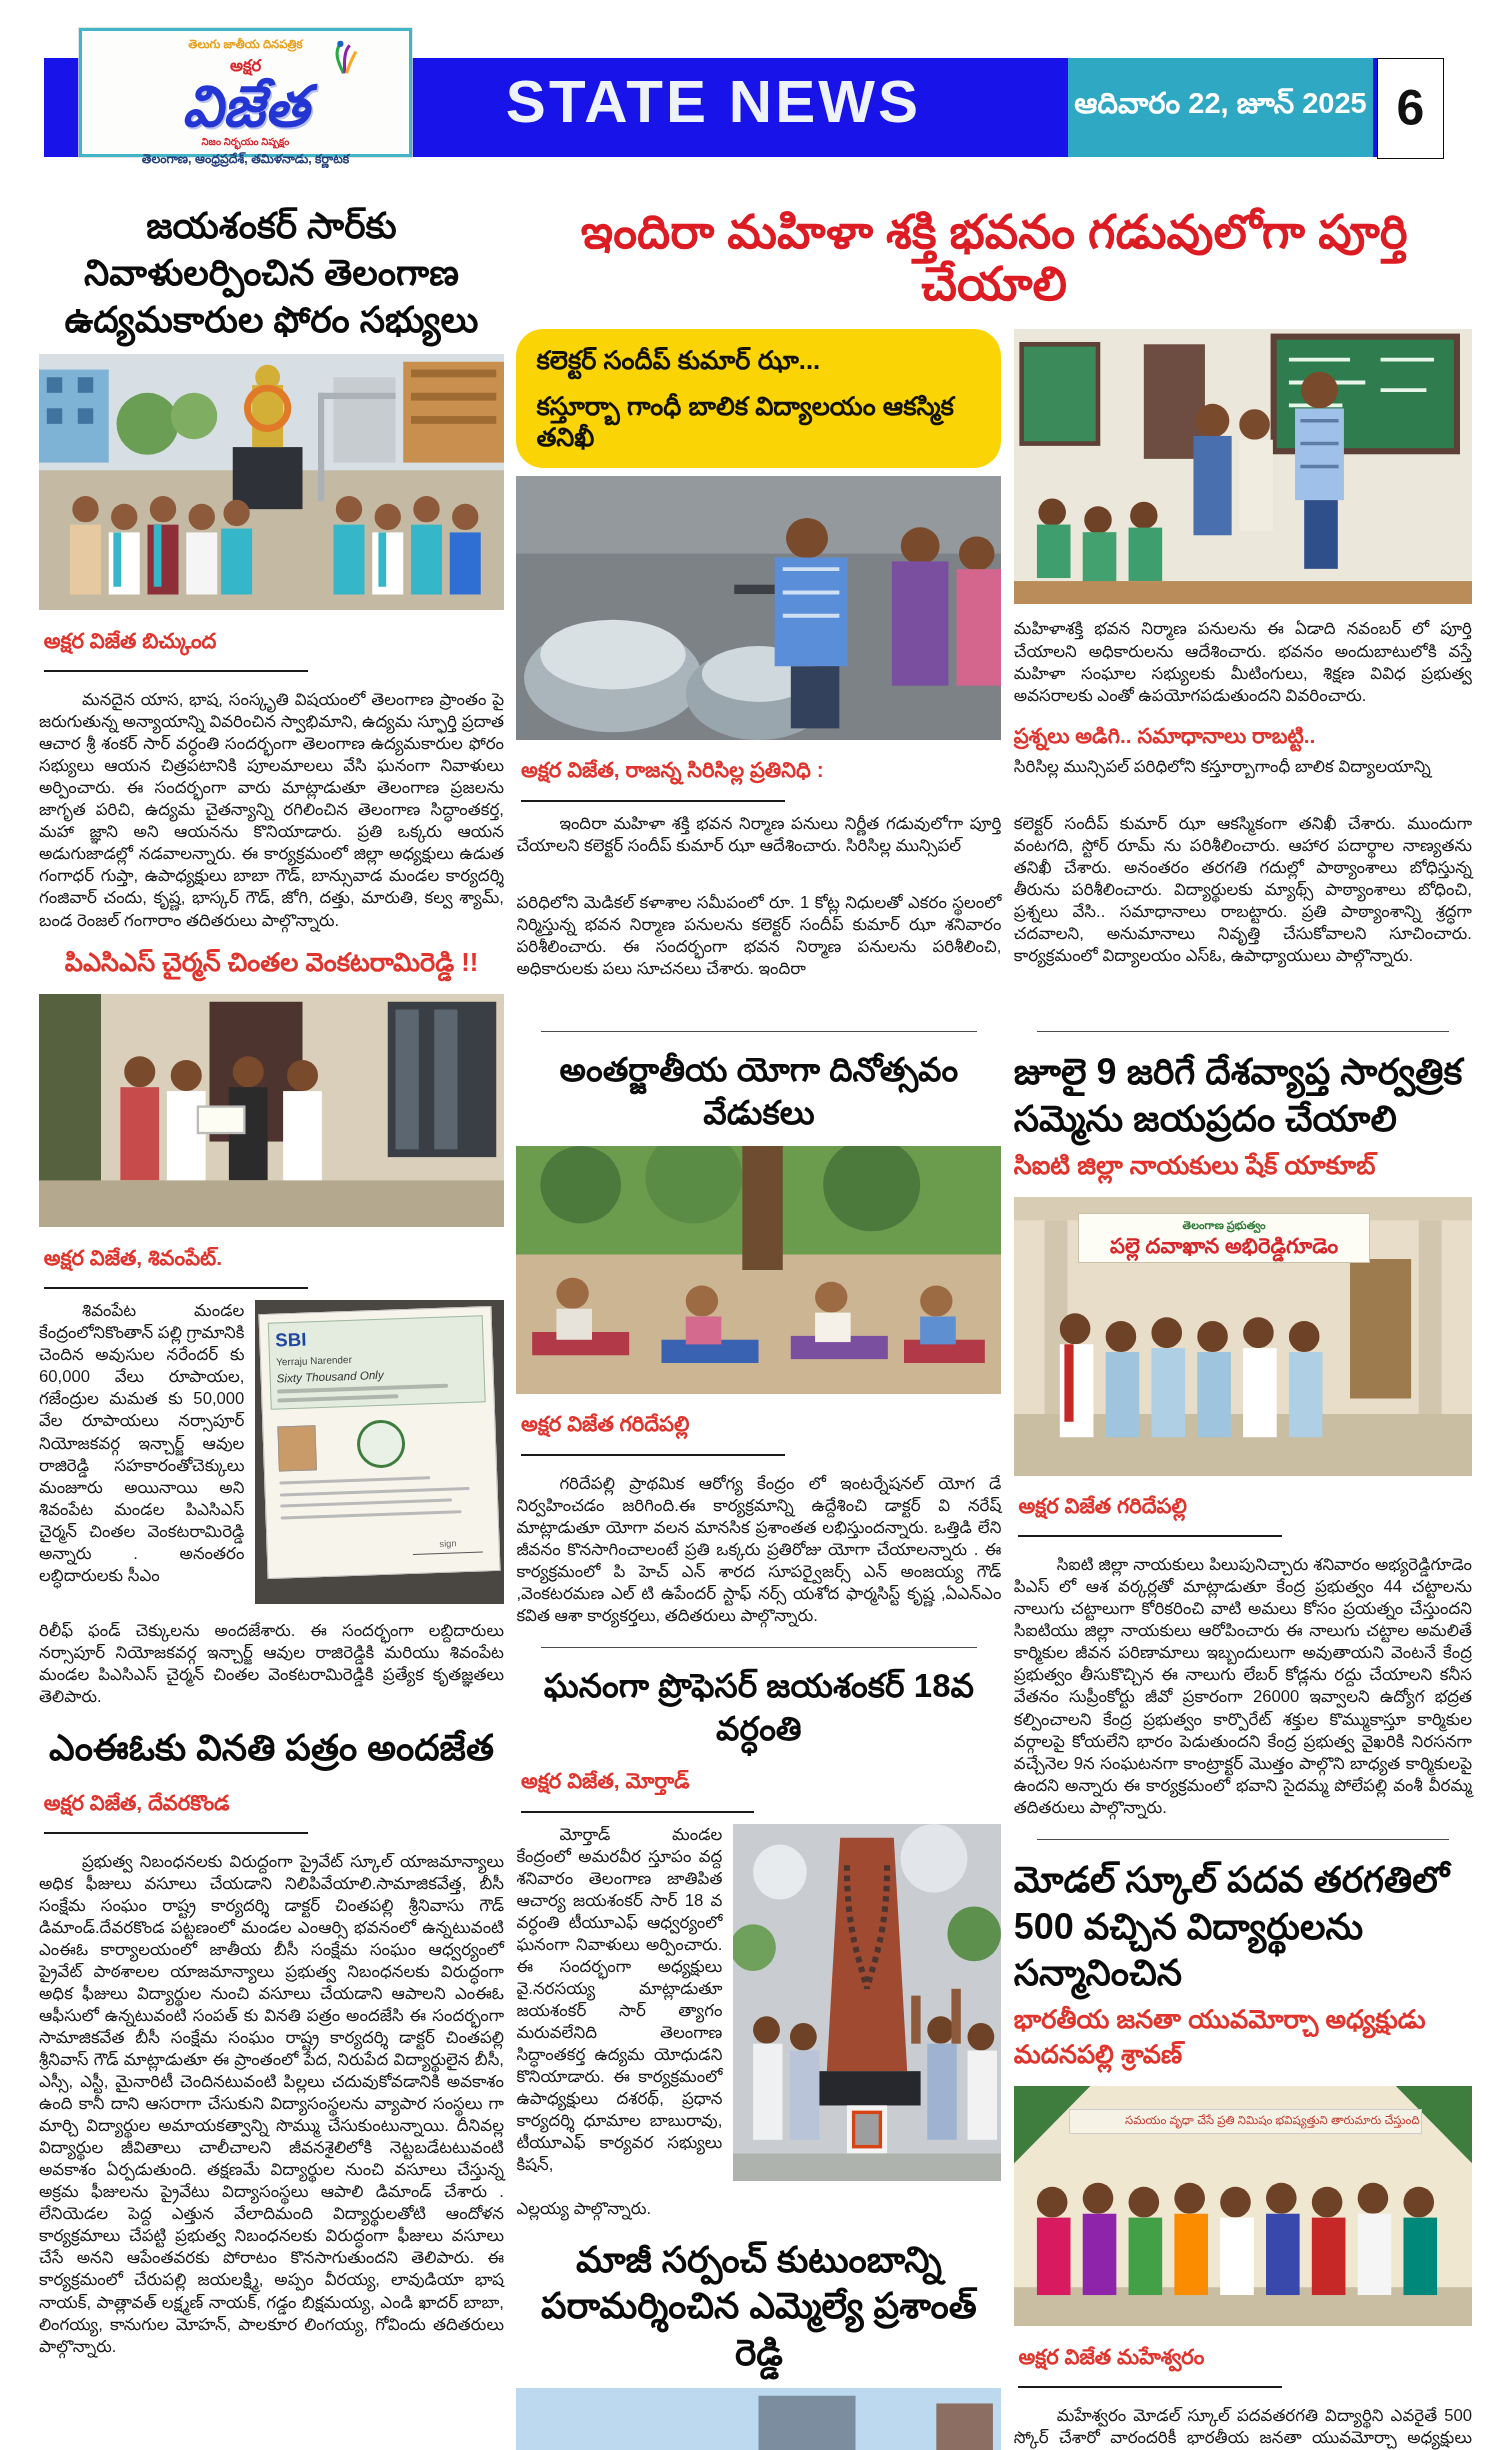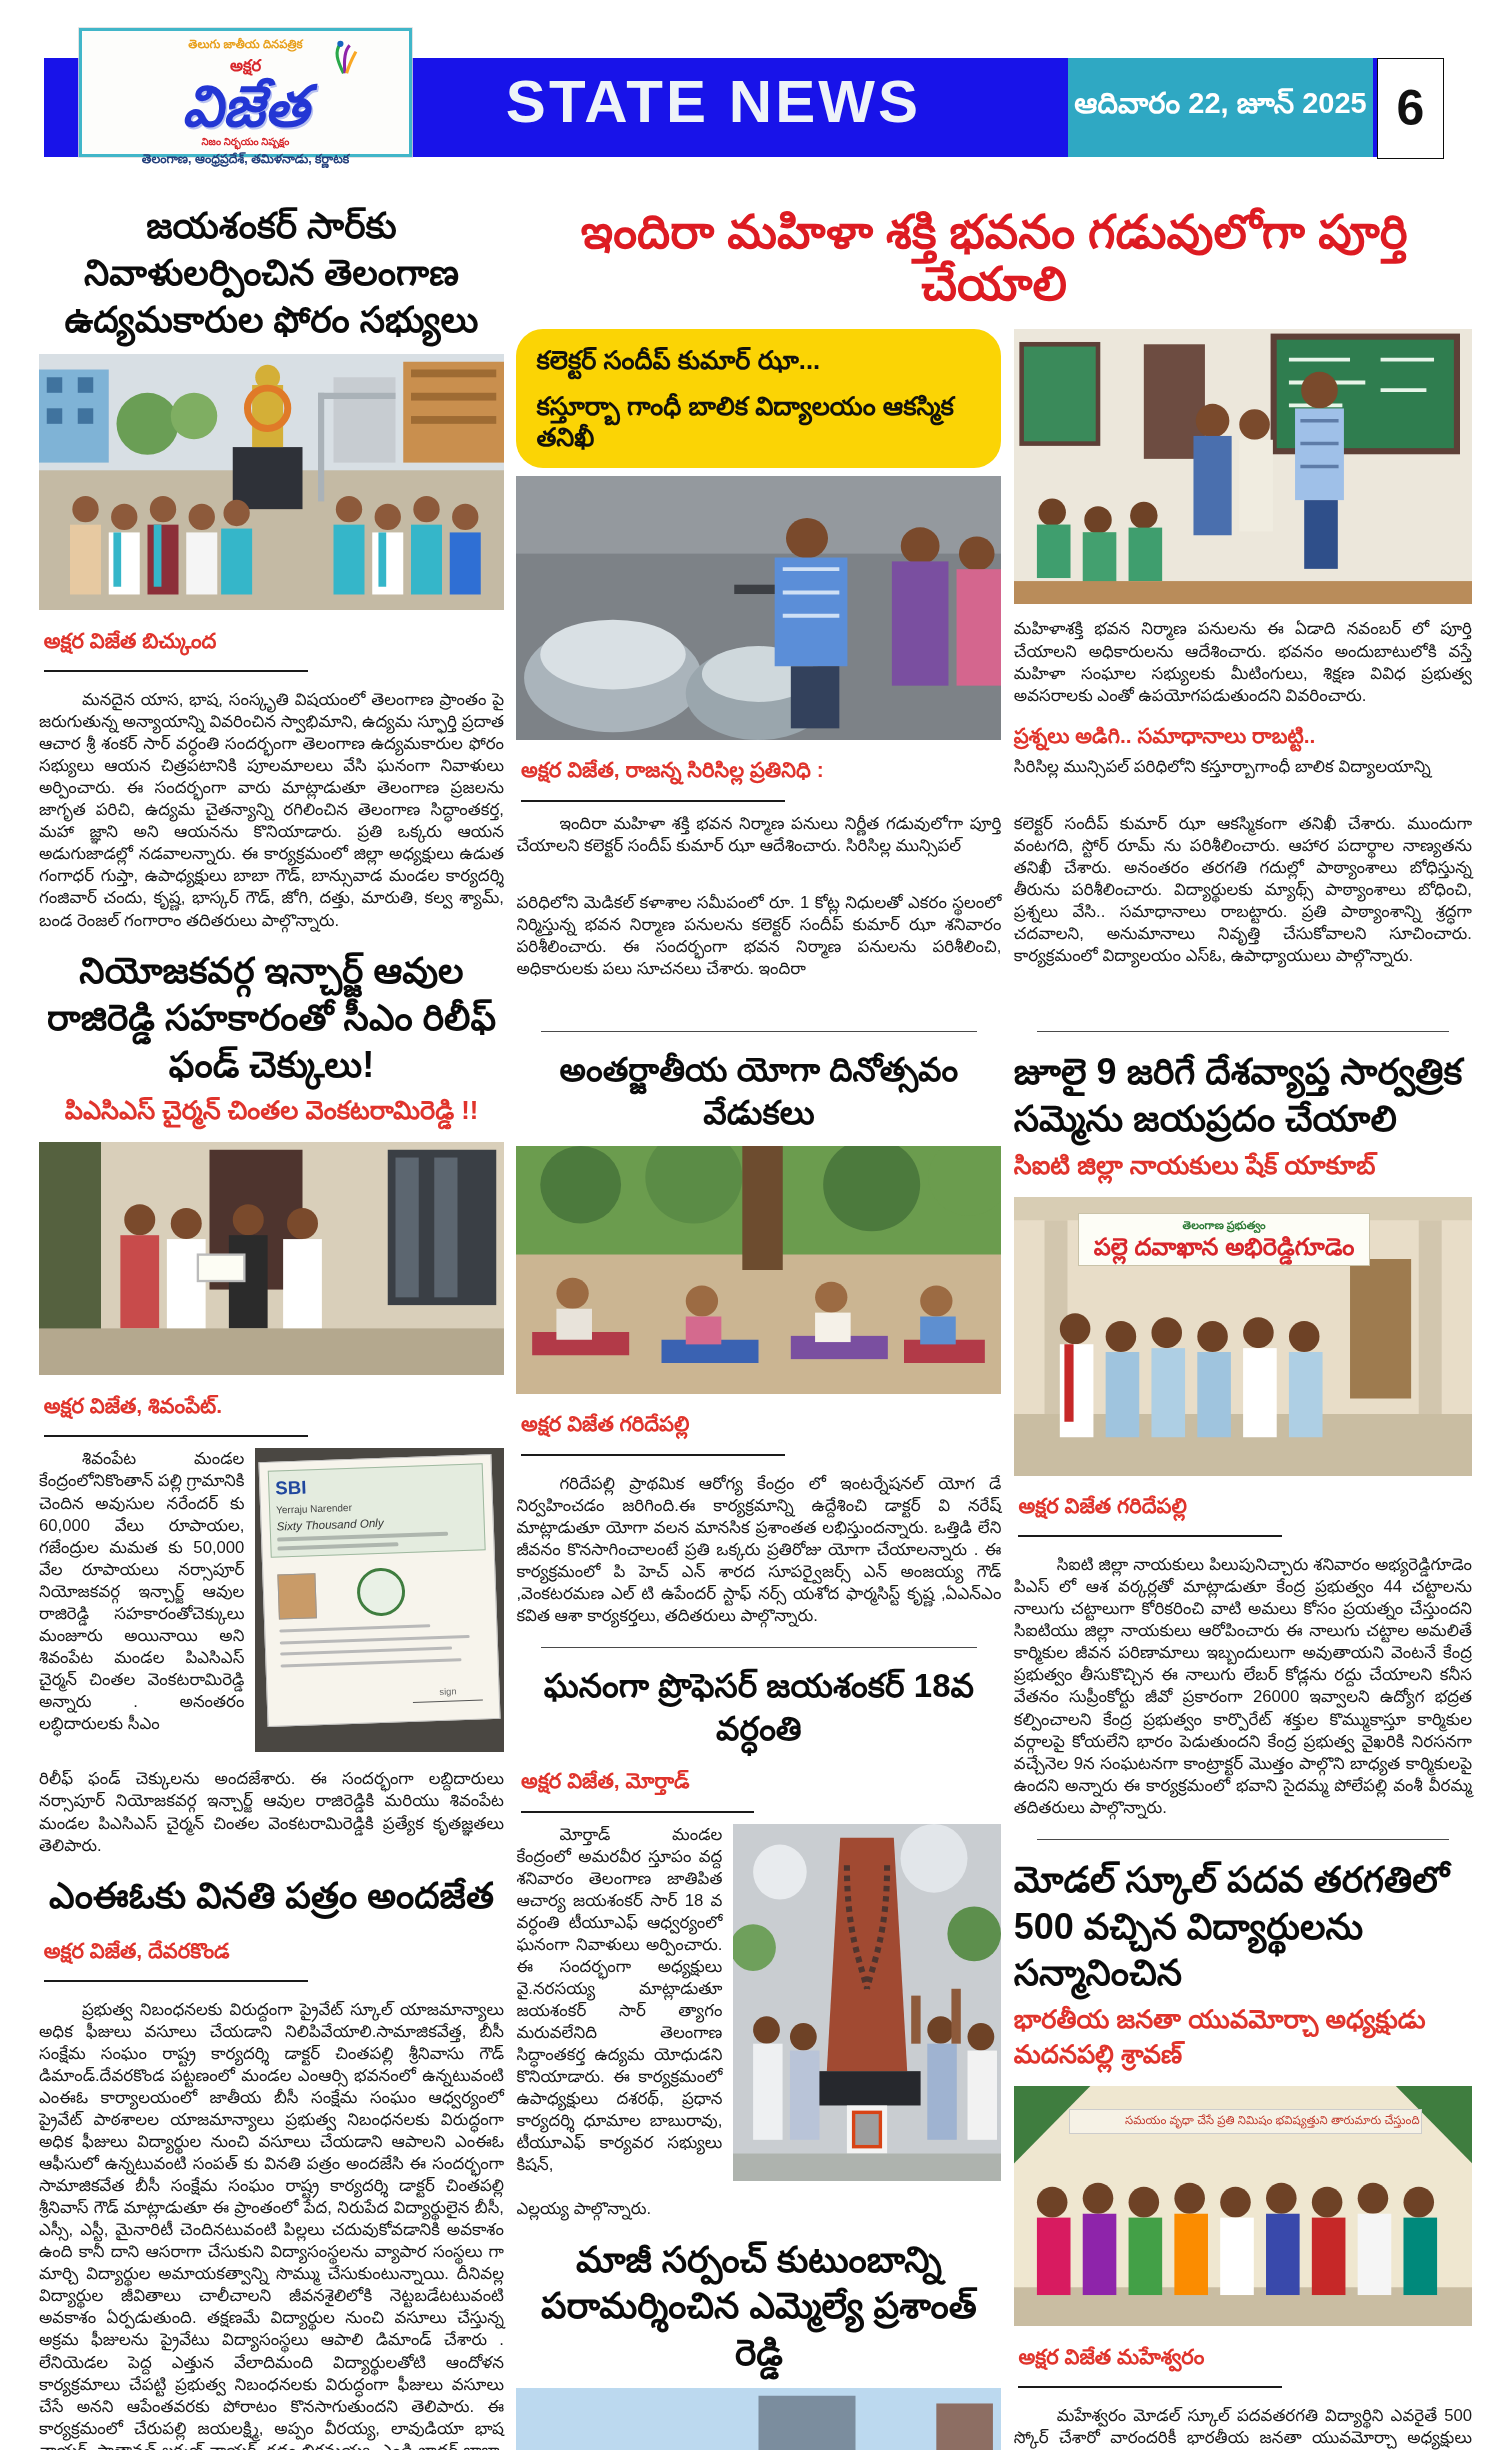--- a/index.html
+++ b/index.html
@@ -78,21 +78,21 @@
   .chq-emblem { position:absolute; left:85px; top:4.7px; width:42px; height:42px; border-radius:50%;
                 border:3.1px solid #3f7d3f; background:#e9f1e6; }
   .chq-tl { position:absolute; left:6.2px; height:3.1px; background:#b9b9b9; border-radius:1.6px; }
   .chq-sign { position:absolute; right:7.8px; bottom:6.2px; width:70px; border-bottom:1.6px solid #555; height:14px;
               font-size:9.3px; color:#666; text-align:center; }
 
   
   .sign-board { position:absolute; left:14%; top:6%; width:62%; background:#fdfdf6; border:1.6px solid #c9c2a8;
                 text-align:center; padding:4.7px 3.1px; }
   .sign-top { color:#2c7a35; font-size:11px; font-weight:bold; }
-  .sign-main { color:#d8262b; font-size:24px; font-weight:bold; line-height:1.1; }
+  .sign-main { color:#d8262b; font-size:21px; font-weight:bold; line-height:1.1; }
   .banner-strip { position:absolute; left:12%; top:4%; width:76%; background:#f6f2e6; border:0.8px solid #ccc;
                   color:#c23b2e; font-weight:normal; font-size:11.6px; text-align:right; padding:3.1px 1.6px;margin-top:13px; }
 </style>
 </head>
 <body>
 
 <div class="page">
 
   <div class="masthead">
     <div class="mh-blue"></div>
@@ -174,21 +174,20 @@
           </svg>
         </div>
         <div class="byline-block">
           <span class="byline">అక్షర విజేత బిచ్కుంద</span>
           <div class="byline-rule"></div>
         </div>
         <p class="bodytext indent">మనదైన యాస, భాష, సంస్కృతి విషయంలో తెలంగాణ ప్రాంతం పై జరుగుతున్న అన్యాయాన్ని వివరించిన స్వాభిమాని, ఉద్యమ స్ఫూర్తి ప్రదాత ఆచార శ్రీ శంకర్ సార్ వర్ధంతి సందర్భంగా తెలంగాణ ఉద్యమకారుల ఫోరం సభ్యులు ఆయన చిత్రపటానికి పూలమాలలు వేసి ఘనంగా నివాళులు అర్పించారు. ఈ సందర్భంగా వారు మాట్లాడుతూ తెలంగాణ ప్రజలను జాగృత పరిచి, ఉద్యమ చైతన్యాన్ని రగిలించిన తెలంగాణ సిద్ధాంతకర్త, మహా జ్ఞాని అని ఆయనను కొనియాడారు. ప్రతి ఒక్కరు ఆయన అడుగుజాడల్లో నడవాలన్నారు. ఈ కార్యక్రమంలో జిల్లా అధ్యక్షులు ఉడుత గంగాధర్ గుప్తా, ఉపాధ్యక్షులు బాబా గౌడ్, బాన్సువాడ మండల కార్యదర్శి గంజివార్ చందు, కృష్ణ, భాస్కర్ గౌడ్, జోగి, దత్తు, మారుతి, కల్వ శ్యామ్, బండ రెంజల్ గంగారాం తదితరులు పాల్గొన్నారు.</p>
       </div>
 
       <div style="margin-top:12.4px;">
-        <div class="h-black h-44">నియోజకవర్గ ఇన్చార్జ్ ఆవుల రాజిరెడ్డి సహకారంతో సీఎం రిలీఫ్ ఫండ్ చెక్కులు!</div>
         <div class="subhead-red">పిఎసిఎస్ చైర్మన్ చింతల వెంకటరామిరెడ్డి !!</div>
         <div class="photo" style="height:233px;">
           <svg viewBox="0 0 60 30" preserveAspectRatio="none">
             <rect x="0" y="0" width="60" height="30" fill="#d9cfba"></rect>
             <rect x="0" y="0" width="8" height="30" fill="#55613f"></rect>
             <rect x="22" y="1" width="12" height="18" fill="#4e342e"></rect>
             <rect x="45" y="1" width="14" height="20" fill="#3a3f45"></rect>
             <rect x="46" y="2" width="3" height="18" fill="#5c6670"></rect>
               <rect x="51" y="2" width="3" height="18" fill="#5c6670"></rect>
             <circle cx="13" cy="10" r="2" fill="#7a4a2c"></circle>

